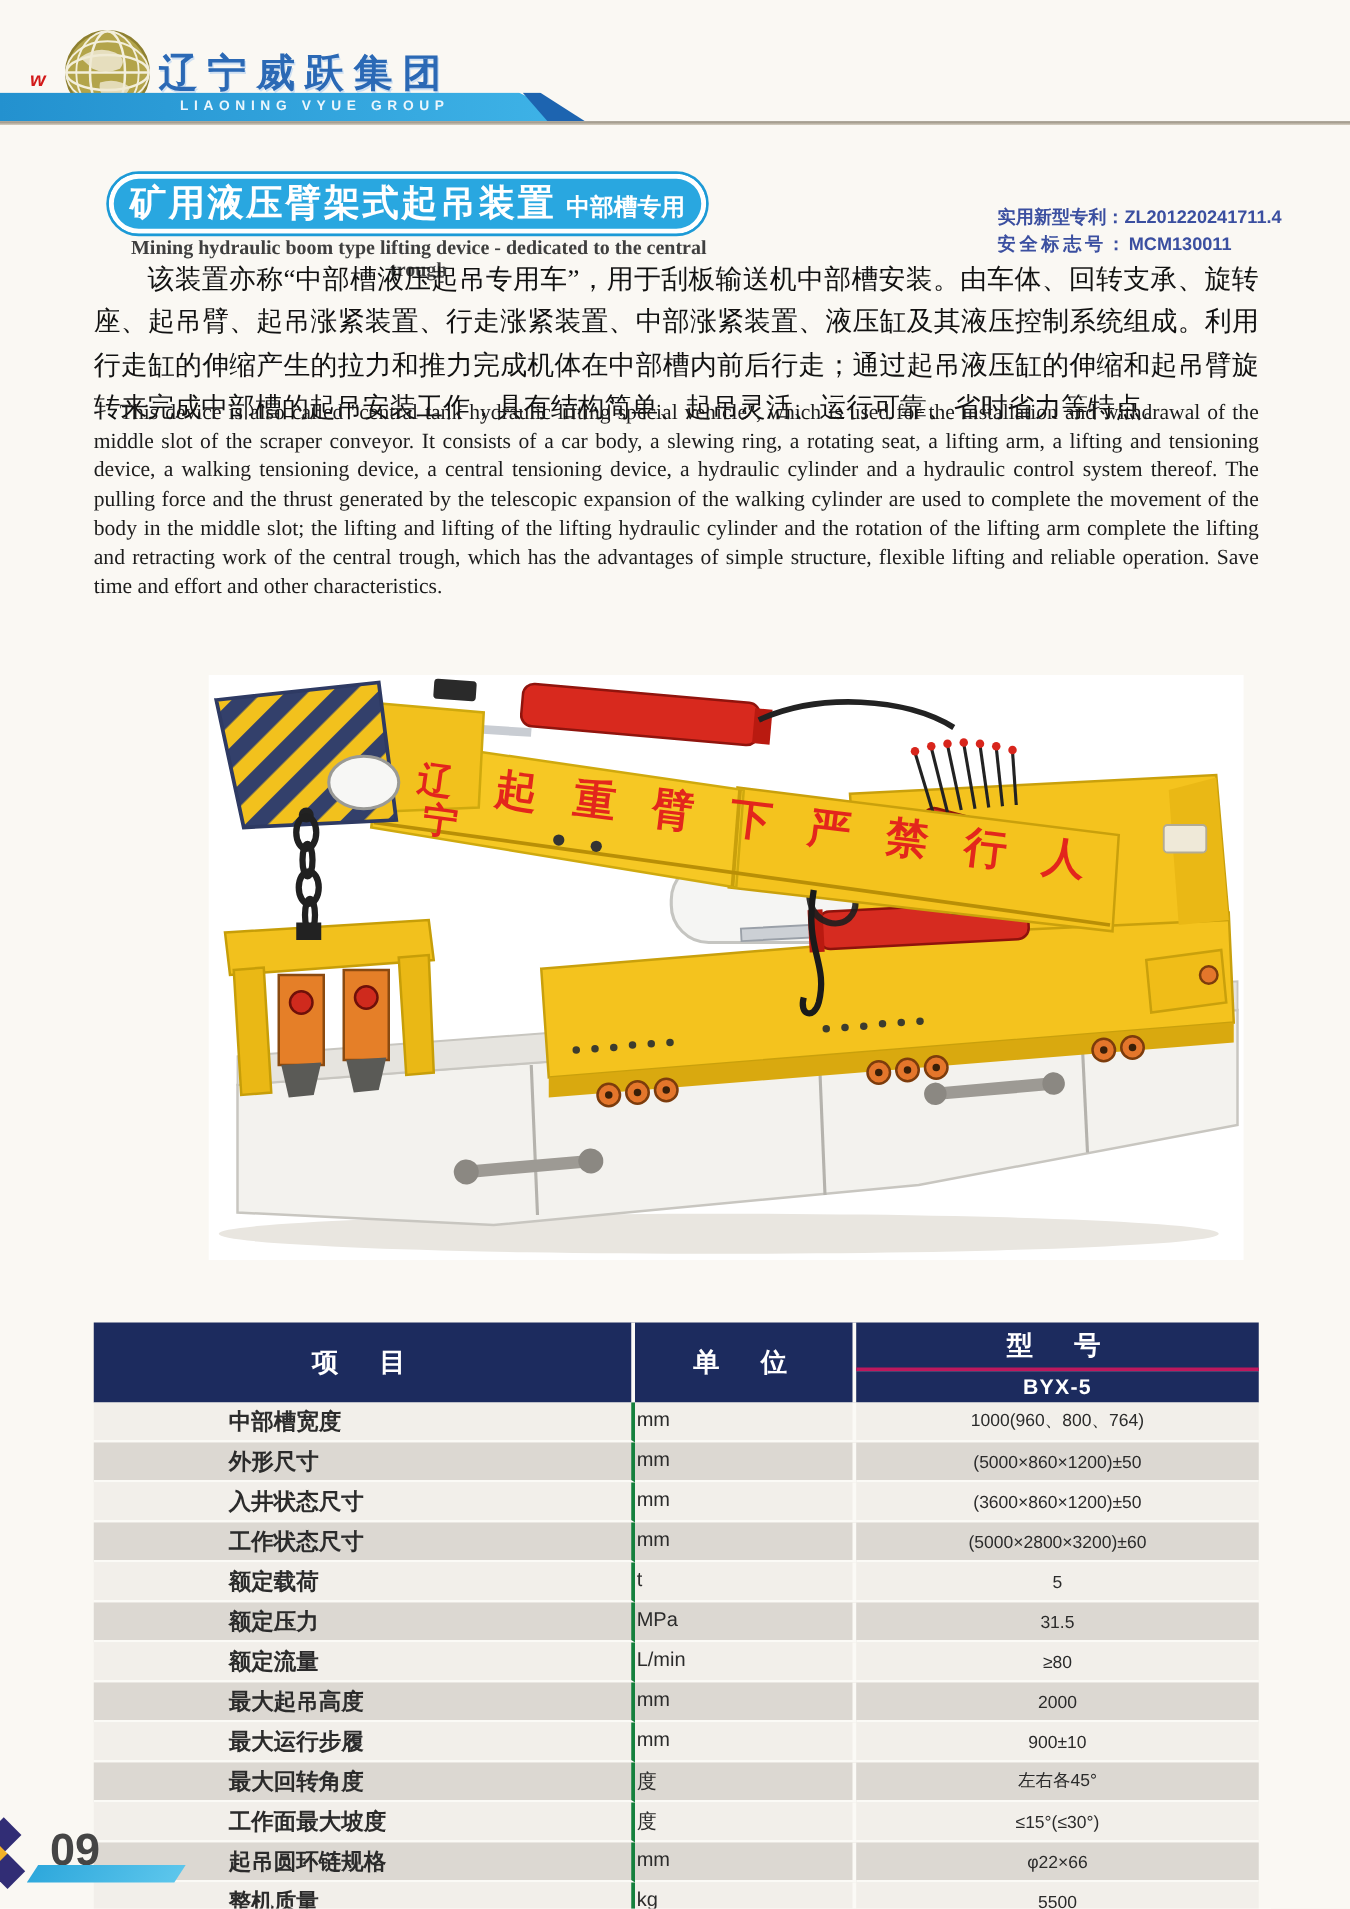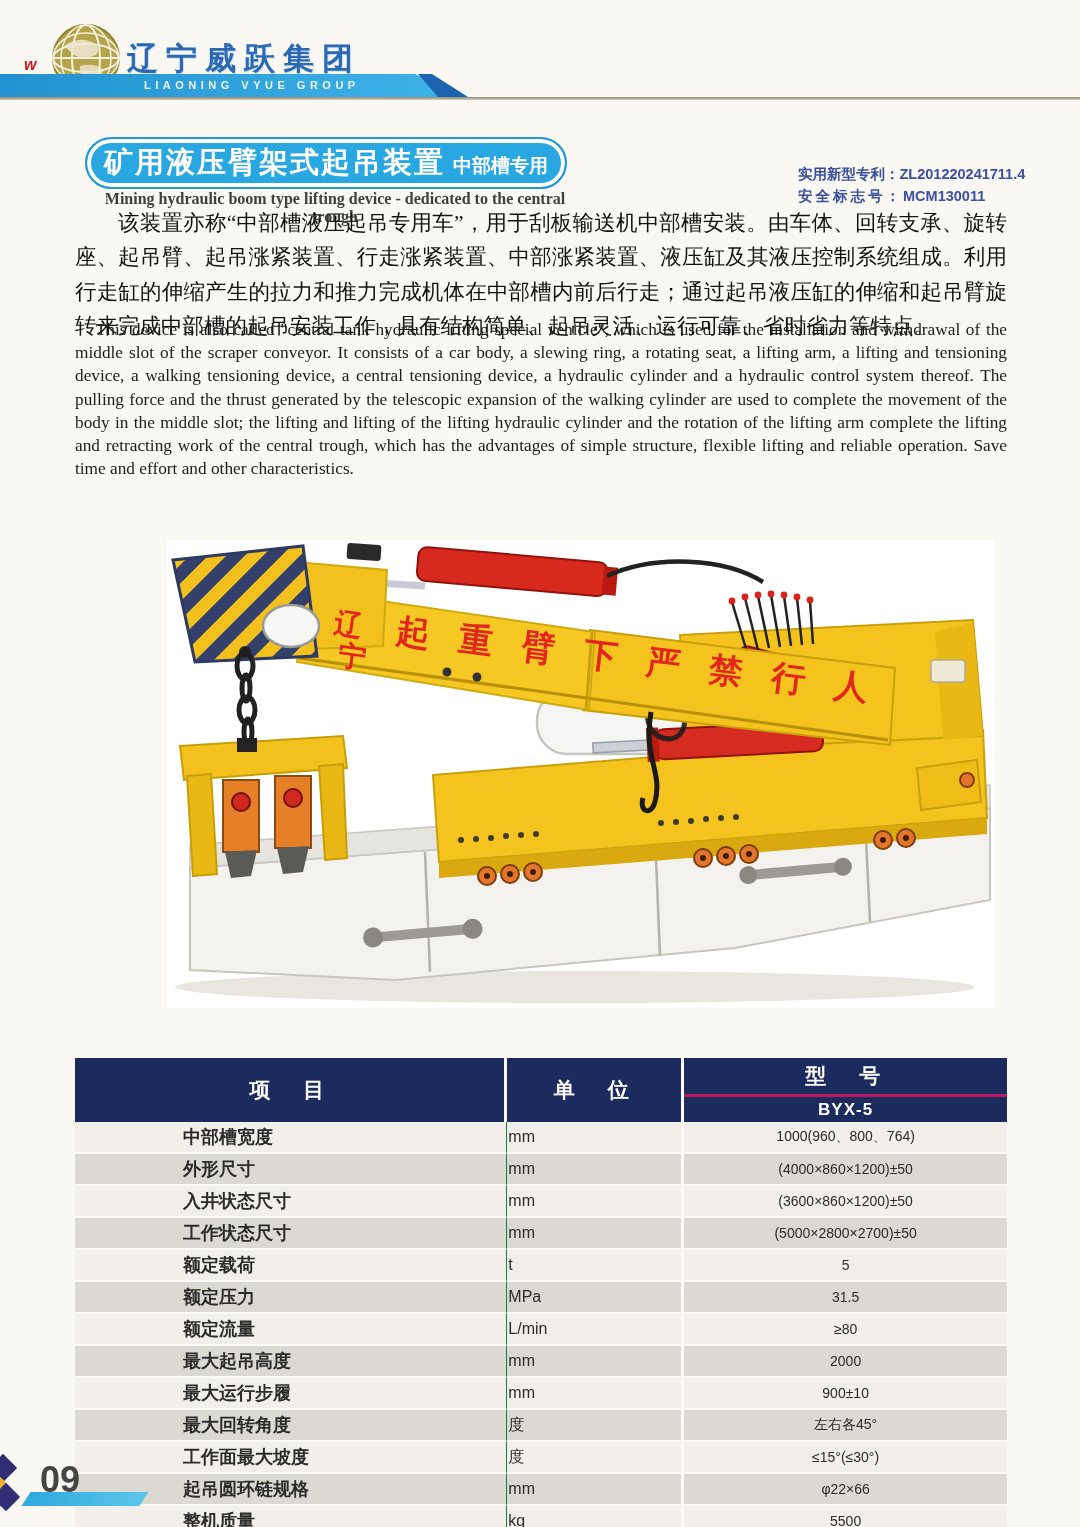--- a/index.html
+++ b/index.html
@@ -39,21 +39,21 @@
   .figure{position:absolute;left:95px;top:540px;width:900px;height:480px;}
   
   .spec{position:absolute;left:75px;top:1058px;width:932px;border-collapse:separate;border-spacing:0;}
   .spec th{background:#1c2b5e;color:#fff;font-weight:bold;}
   .spec .h-top{font-size:21px;letter-spacing:6px;height:34px;}
   .spec th.h-item,.spec th.h-unit{height:60px;font-size:21px;letter-spacing:6px;}
   .spec .h-model{border-bottom:3px solid #be185d;}
   .spec .h-sub{font-size:17px;letter-spacing:1px;height:23px;font-weight:bold;}
   .spec td{height:28px;color:#2b2b2b;border-bottom:2px solid #fbfaf6;}
   .spec .c-item{width:374px;text-align:left;padding-left:108px;font-size:18px;font-weight:600;
-                border-right:1px solid #15803d;}
+                border-right:3px solid #15803d;}
   .spec .c-unit{width:192px;text-align:left;font-size:16px;border-right:3px solid #fbfaf6;}
   .spec .c-val{width:355px;text-align:center;font-size:14px;}
   .spec th.h-item,.spec th.h-unit{border-right:3px solid #fbfaf6;}
   .spec tbody tr:nth-child(odd) td{background:#f2efea;}
   .spec tbody tr:nth-child(even) td{background:#dcd8d2;}
   
   .diamond{position:absolute;width:20px;height:20px;transform:rotate(45deg);}
   .d1{left:-7px;top:1458px;background:#312d75;}
   .d2{left:-9px;top:1477px;width:13px;height:13px;background:#f3b229;}
   .d3{left:-4px;top:1487px;background:#312d75;}
@@ -286,31 +286,31 @@
     </thead>
     <tbody>
       <tr>
           <td class="c-item">中部槽宽度</td>
           <td class="c-unit">mm</td>
           <td class="c-val">1000(960、800、764)</td>
         </tr>
       <tr>
           <td class="c-item">外形尺寸</td>
           <td class="c-unit">mm</td>
-          <td class="c-val">(4000×860×1200)±50</td>
+          <td class="c-val">(5000×860×1200)±50</td>
         </tr>
       <tr>
           <td class="c-item">入井状态尺寸</td>
           <td class="c-unit">mm</td>
           <td class="c-val">(3600×860×1200)±50</td>
         </tr>
       <tr>
           <td class="c-item">工作状态尺寸</td>
           <td class="c-unit">mm</td>
-          <td class="c-val">(5000×2800×2700)±50</td>
+          <td class="c-val">(5000×2800×3200)±60</td>
         </tr>
       <tr>
           <td class="c-item">额定载荷</td>
           <td class="c-unit">t</td>
           <td class="c-val">5</td>
         </tr>
       <tr>
           <td class="c-item">额定压力</td>
           <td class="c-unit">MPa</td>
           <td class="c-val">31.5</td>

